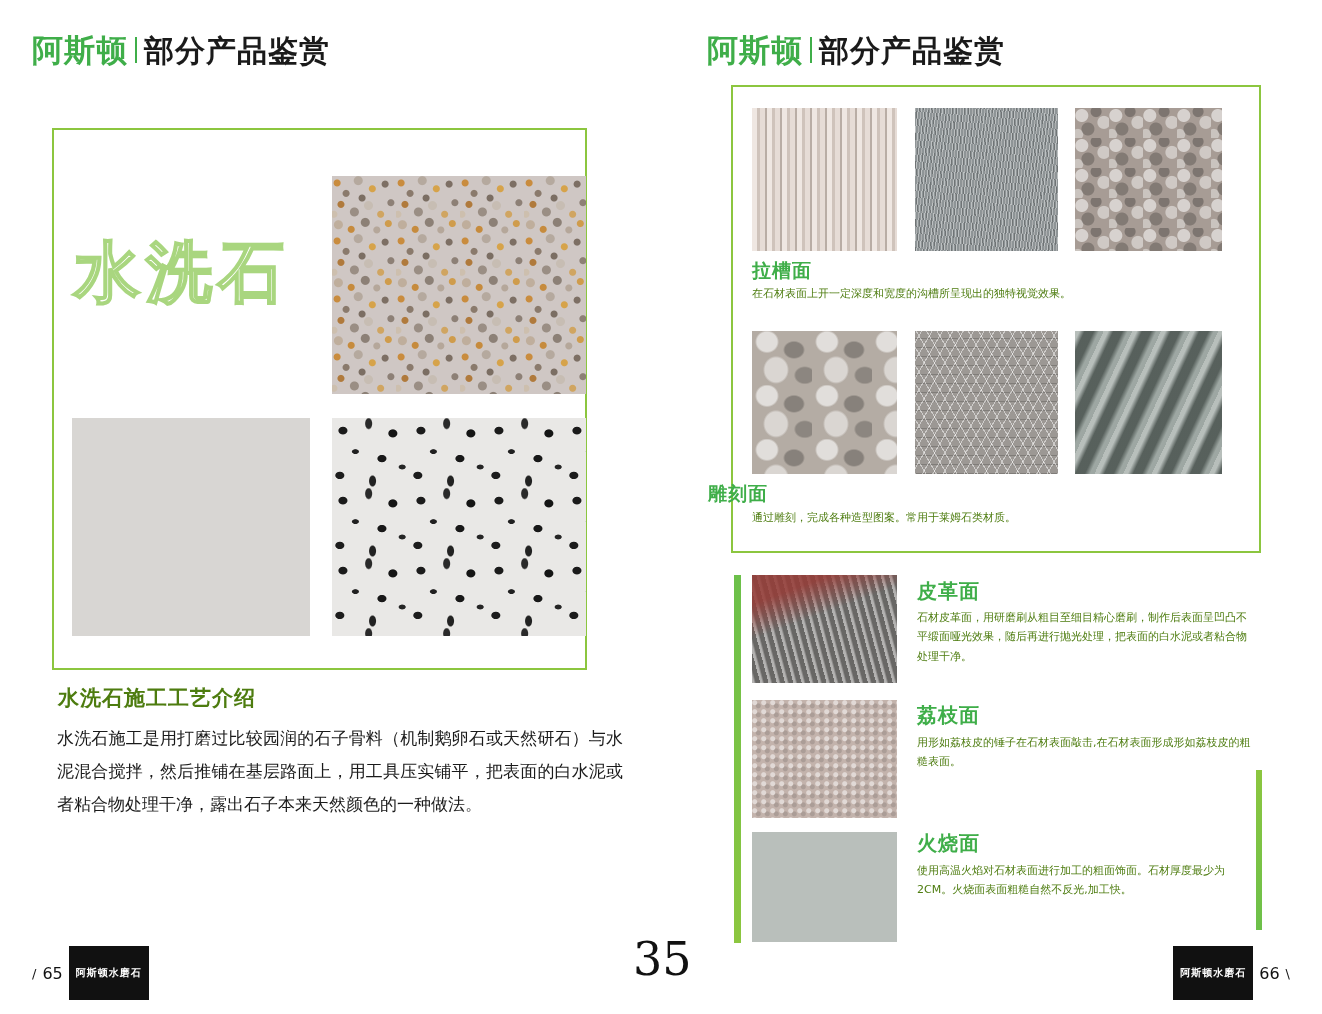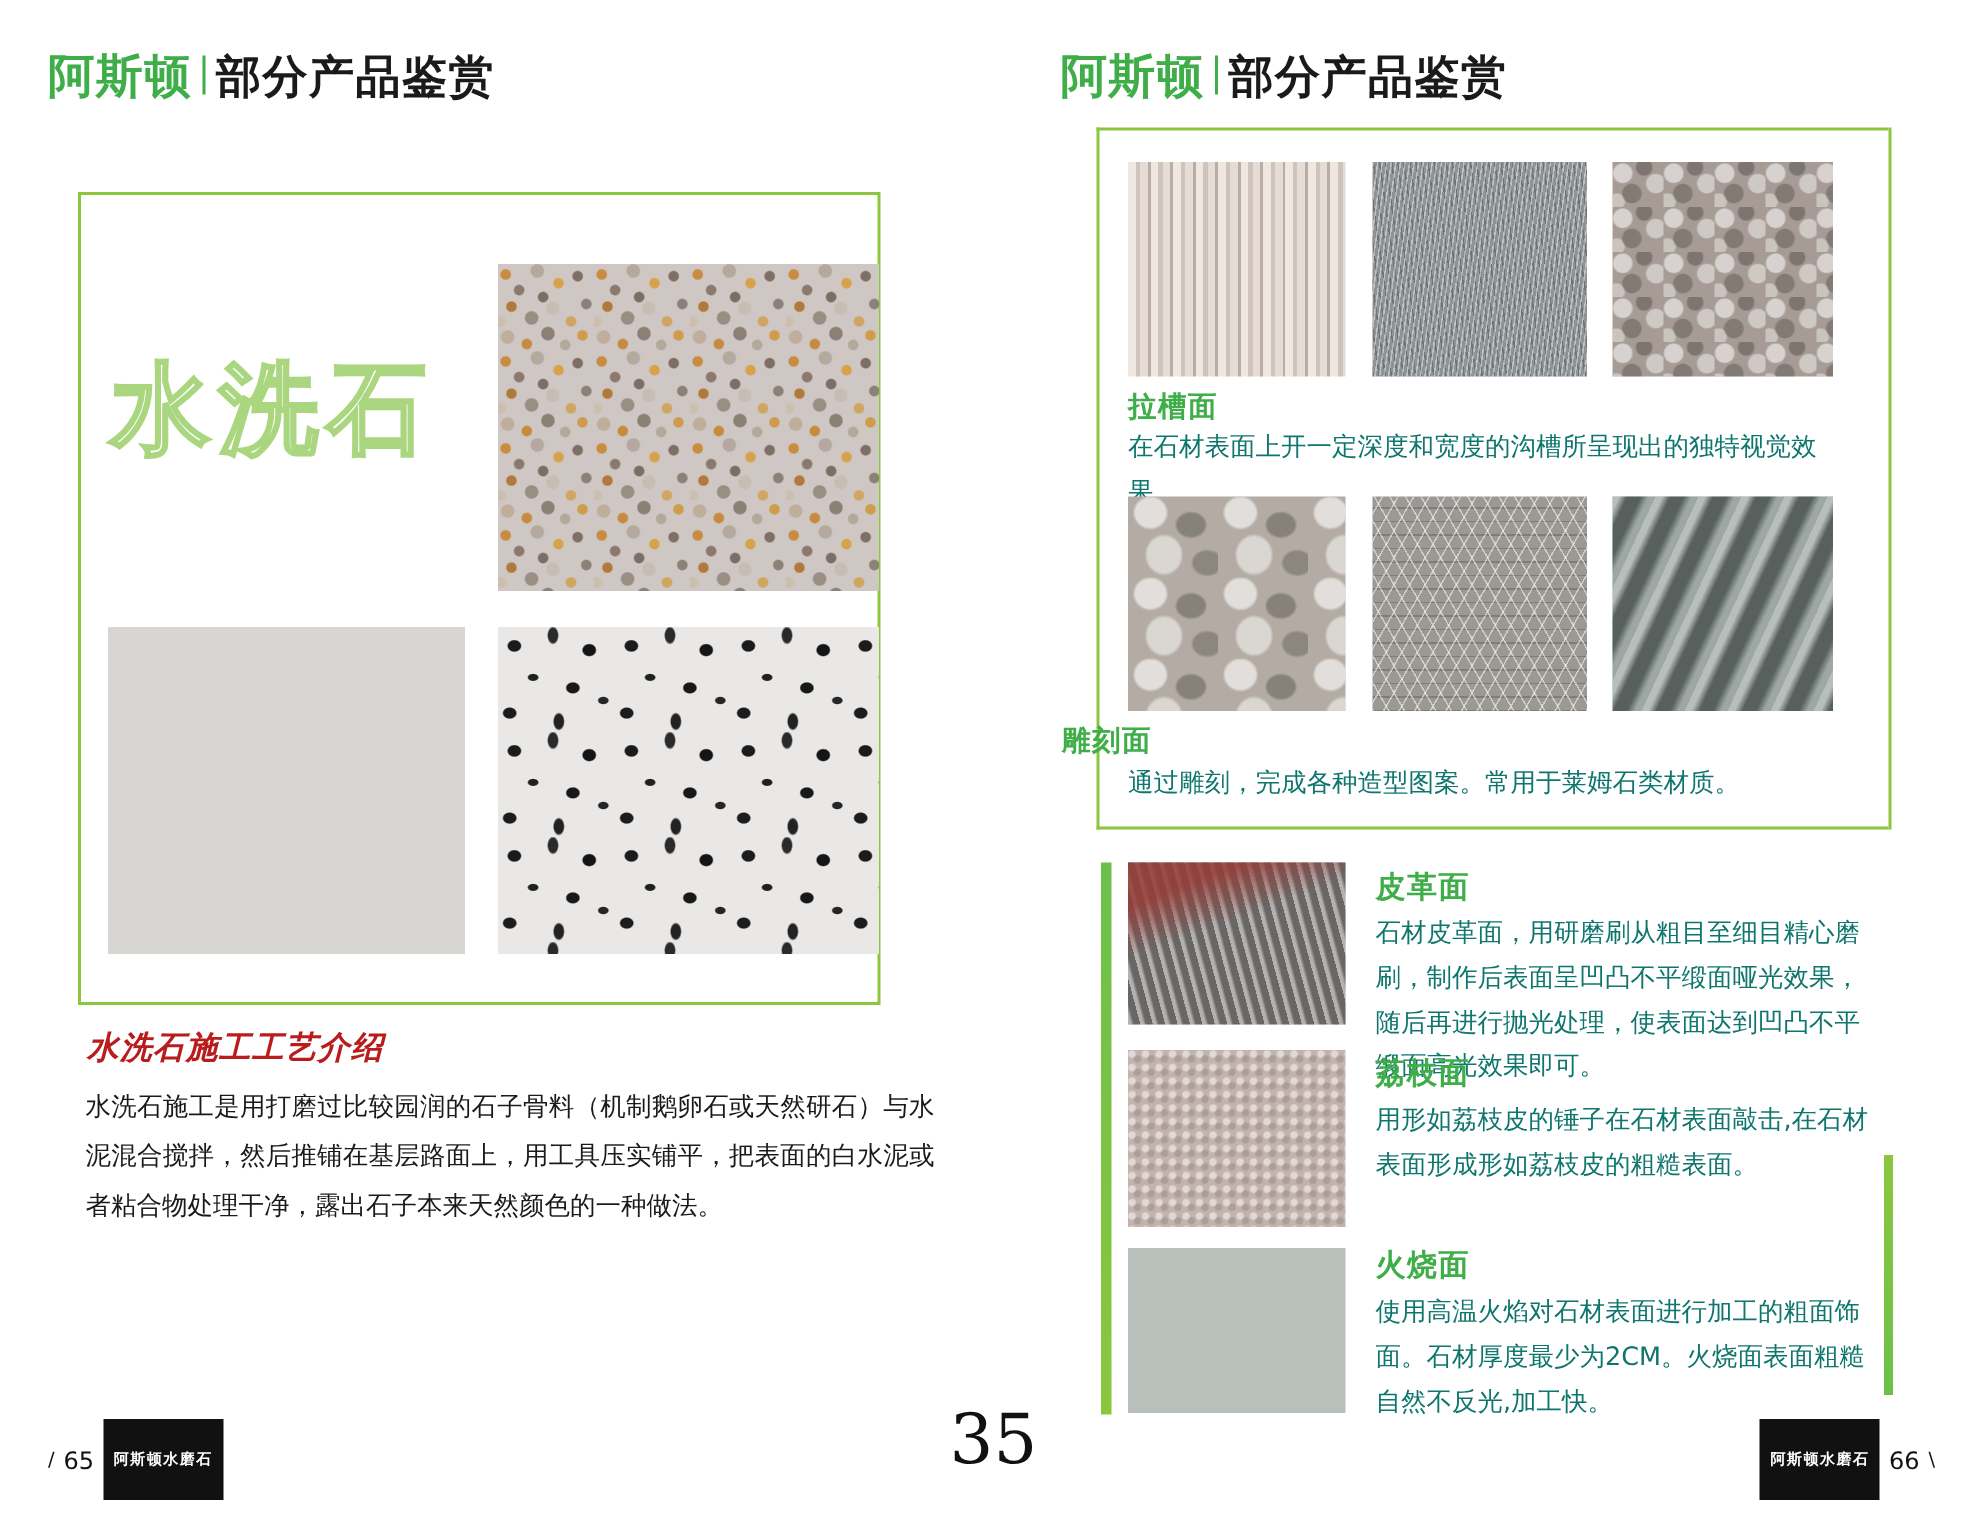--- a/index.html
+++ b/index.html
@@ -132,24 +132,23 @@
       radial-gradient(ellipse at 30% 48%, #202020 0 3px, transparent 4px),
       radial-gradient(ellipse at 64% 58%, #181818 0 4px, transparent 5px),
       radial-gradient(ellipse at 90% 70%, #252525 0 3px, transparent 4px),
       radial-gradient(ellipse at 10% 82%, #1c1c1c 0 4px, transparent 5px),
       radial-gradient(ellipse at 52% 90%, #222 0 3px, transparent 4px);
     background-size: 78px 70px;
   }
 
   .sec-title {
     position: absolute;
-    color: #b91c1c;
-    font-weight: bold;
-    letter-spacing: 1px;
-    font-style: italic;
+    color: #4d7c0f;
+    font-weight: bold;
+    letter-spacing: 1px;
   }
   .body-text {
     position: absolute;
     color: #1a1a1a;
     line-height: 1.95;
     text-align: justify;
   }
 
   
   .green-frame {
@@ -227,22 +226,22 @@
 
   .tex-label {
     position: absolute;
     color: #3fae49;
     font-weight: bold;
     font-size: 19px;
     letter-spacing: 1px;
   }
   .tex-desc {
     position: absolute;
-    color: #0f766e;
-    font-size: 17px;
+    color: #4d7c0f;
+    font-size: 11px;
     line-height: 1.75;
   }
 
   
   .accent-bar {
     position: absolute;
     left: 734px; top: 575px;
     width: 7px; height: 368px;
     background: linear-gradient(#6cc04a, #8cc63f);
   }
@@ -362,21 +361,21 @@
 <div class="tex tex-wave"></div>
 
 <div class="tex-label" style="left:708px; top:481px;">雕刻面</div>
 <div class="tex-desc" style="left:752px; top:508px; width:480px;">通过雕刻，完成各种造型图案。常用于莱姆石类材质。</div>
 
 <div class="accent-bar"></div>
 <div class="accent-bar-right"></div>
 
 <div class="tex tex-leather"></div>
 <div class="tex-label" style="left:917px; top:578px; font-size:20px;">皮革面</div>
-<div class="tex-desc" style="left:917px; top:608px; width:338px;">石材皮革面，用研磨刷从粗目至细目精心磨刷，制作后表面呈凹凸不平缎面哑光效果，随后再进行抛光处理，使表面达到凹凸不平缎面高光效果即可。</div>
+<div class="tex-desc" style="left:917px; top:608px; width:338px;">石材皮革面，用研磨刷从粗目至细目精心磨刷，制作后表面呈凹凸不平缎面哑光效果，随后再进行抛光处理，把表面的白水泥或者粘合物处理干净。</div>
 
 <div class="tex tex-litchi"></div>
 <div class="tex-label" style="left:917px; top:702px; font-size:20px;">荔枝面</div>
 <div class="tex-desc" style="left:917px; top:733px; width:338px;">用形如荔枝皮的锤子在石材表面敲击,在石材表面形成形如荔枝皮的粗糙表面。</div>
 
 <div class="tex tex-flamed"></div>
 <div class="tex-label" style="left:917px; top:830px; font-size:20px;">火烧面</div>
 <div class="tex-desc" style="left:917px; top:861px; width:338px;">使用高温火焰对石材表面进行加工的粗面饰面。石材厚度最少为2CM。火烧面表面粗糙自然不反光,加工快。</div>
 
 <div class="page-number-big">35</div>

